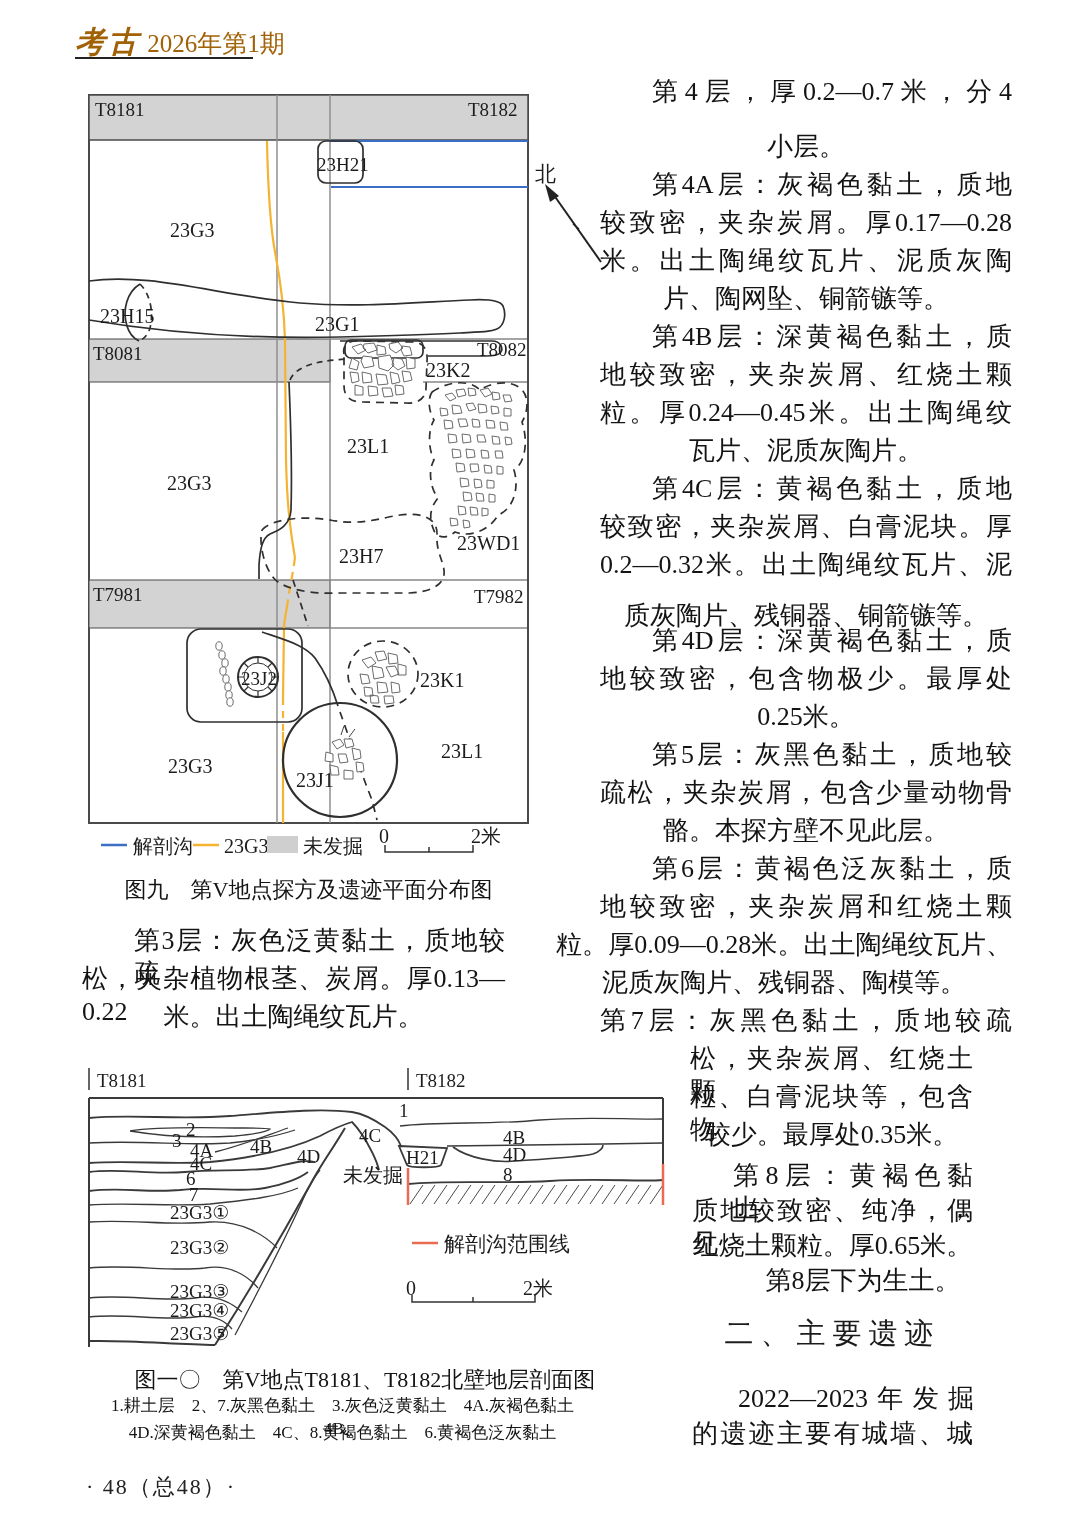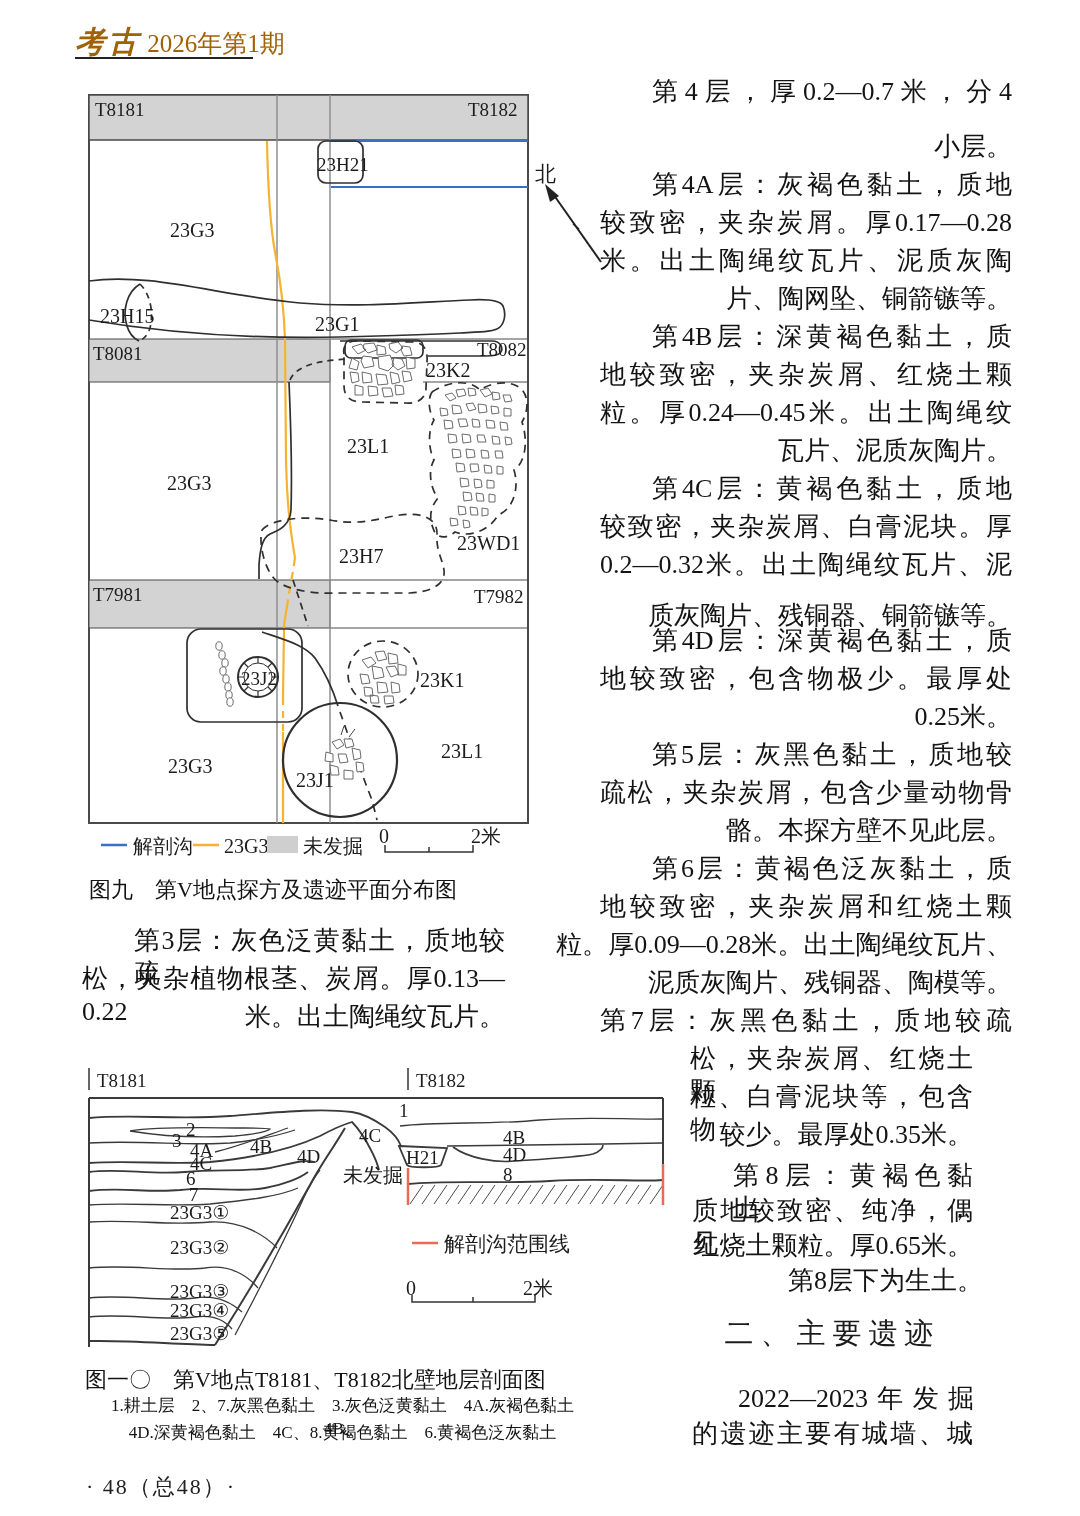--- a/index.html
+++ b/index.html
@@ -1,22 +1,22 @@
 <!DOCTYPE html>
 <html><head>
 <meta charset="utf-8">
 <style>
   html,body{margin:0;padding:0;background:#888;}
   #page{position:relative;width:1080px;height:1516px;background:#ffffff;overflow:hidden;
         font-family:"Liberation Serif","DejaVu Serif",serif;color:#151515;}
   .abs{position:absolute;}
   .line{position:absolute;font-size:26px;line-height:1.25;color:#141414;word-break:break-all;}
   .j{text-align:justify;text-align-last:justify;}
-  .l{text-align:right;}
-  .cap{position:absolute;font-size:22px;text-align:left;color:#141414;}
+  .l{text-align:center;}
+  .cap{position:absolute;font-size:22px;text-align:center;color:#141414;}
   .small{position:absolute;font-size:17px;text-align:center;color:#141414;}
   .heading{position:absolute;font-size:29px;letter-spacing:7px;text-align:center;color:#1b1b1b;}
   #header{position:absolute;left:75px;top:22px;font-size:25px;color:#a16207;}
   #header .brand{font-style:italic;font-weight:bold;font-size:30px;letter-spacing:3px;}
   #header-underline{position:absolute;left:75px;top:57px;width:178px;border-top:2px solid #222;}
   #footer{position:absolute;left:86px;top:1472px;font-size:22px;color:#222;letter-spacing:2px;}
   svg text{font-family:"Liberation Serif","DejaVu Serif",serif;fill:#1c1c1c;}
 </style>
 </head>
 <body>

